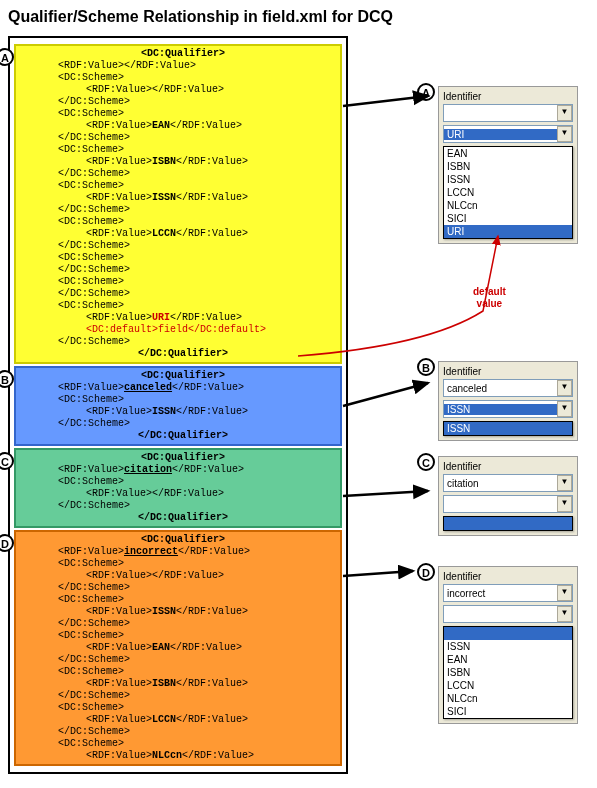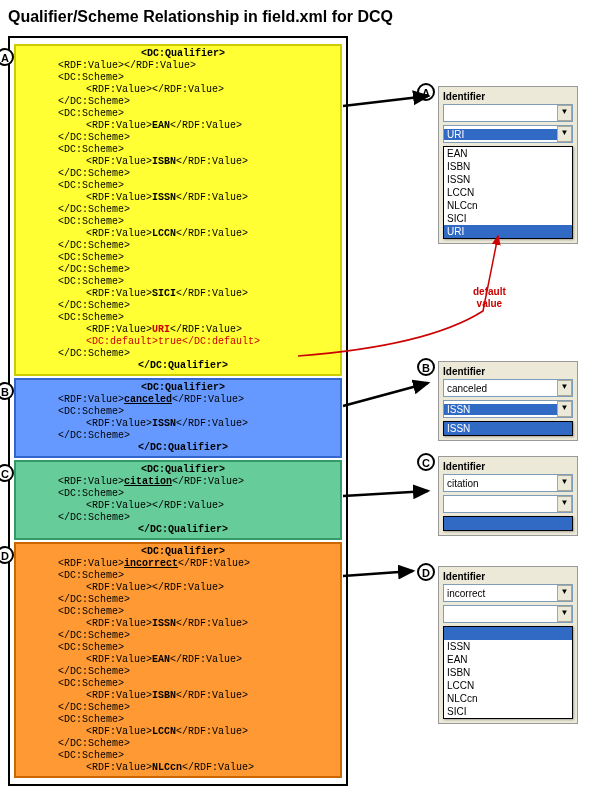--- a/index.html
+++ b/index.html
@@ -64,21 +64,21 @@
   .panel {
     position: absolute;
     border: 1px solid #999;
     background: #ece9d8;
     padding: 4px;
     width: 140px;
     font-family: Verdana, Arial, sans-serif;
     font-size: 10px;
   }
   .panel-label {
-    font-weight: bold;
+    font-weight: normal;
     margin-bottom: 2px;
   }
   .panel-badge {
     position: absolute;
     left: -22px;
     top: -4px;
     width: 18px;
     height: 18px;
     border: 2px solid #000;
     border-radius: 50%;
@@ -177,26 +177,25 @@
       <div class="ind2">&lt;/DC:Scheme&gt;</div>
 
       <div class="ind2">&lt;DC:Scheme&gt;</div>
       <div class="ind3"><span>&lt;RDF:Value&gt;</span><span class="bold">LCCN</span><span>&lt;/RDF:Value&gt;</span></div>
       <div class="ind2">&lt;/DC:Scheme&gt;</div>
 
       <div class="ind2">&lt;DC:Scheme&gt;</div>
       <div class="ind2">&lt;/DC:Scheme&gt;</div>
 
       <div class="ind2">&lt;DC:Scheme&gt;</div>
-      <div class="ind3"><span>&lt;RDF:Value&gt;</span><span class="bold">SICI</span><span>&lt;/RDF:Value&gt;</span></div>
       <div class="ind2">&lt;/DC:Scheme&gt;</div>
 
       <div class="ind2">&lt;DC:Scheme&gt;</div>
       <div class="ind3"><span>&lt;RDF:Value&gt;</span><span class="bold red">URI</span><span>&lt;/RDF:Value&gt;</span></div>
-      <div class="ind3 red"><span>&lt;DC:default&gt;</span><span>true</span><span>&lt;/DC:default&gt;</span></div>
+      <div class="ind3 red"><span>&lt;DC:default&gt;</span><span>field</span><span>&lt;/DC:default&gt;</span></div>
       <div class="ind2">&lt;/DC:Scheme&gt;</div>
       <div class="ind1 bold">&lt;/DC:Qualifier&gt;</div>
     </div>
 
     <div class="qualifier-block block-b">
       <div class="badge">B</div>
       <div class="ind1 bold">&lt;DC:Qualifier&gt;</div>
       <div class="ind2"><span>&lt;RDF:Value&gt;</span><span class="underline">canceled</span><span>&lt;/RDF:Value&gt;</span></div>
       <div class="ind2">&lt;DC:Scheme&gt;</div>
       <div class="ind3"><span>&lt;RDF:Value&gt;</span><span class="bold">ISSN</span><span>&lt;/RDF:Value&gt;</span></div>

